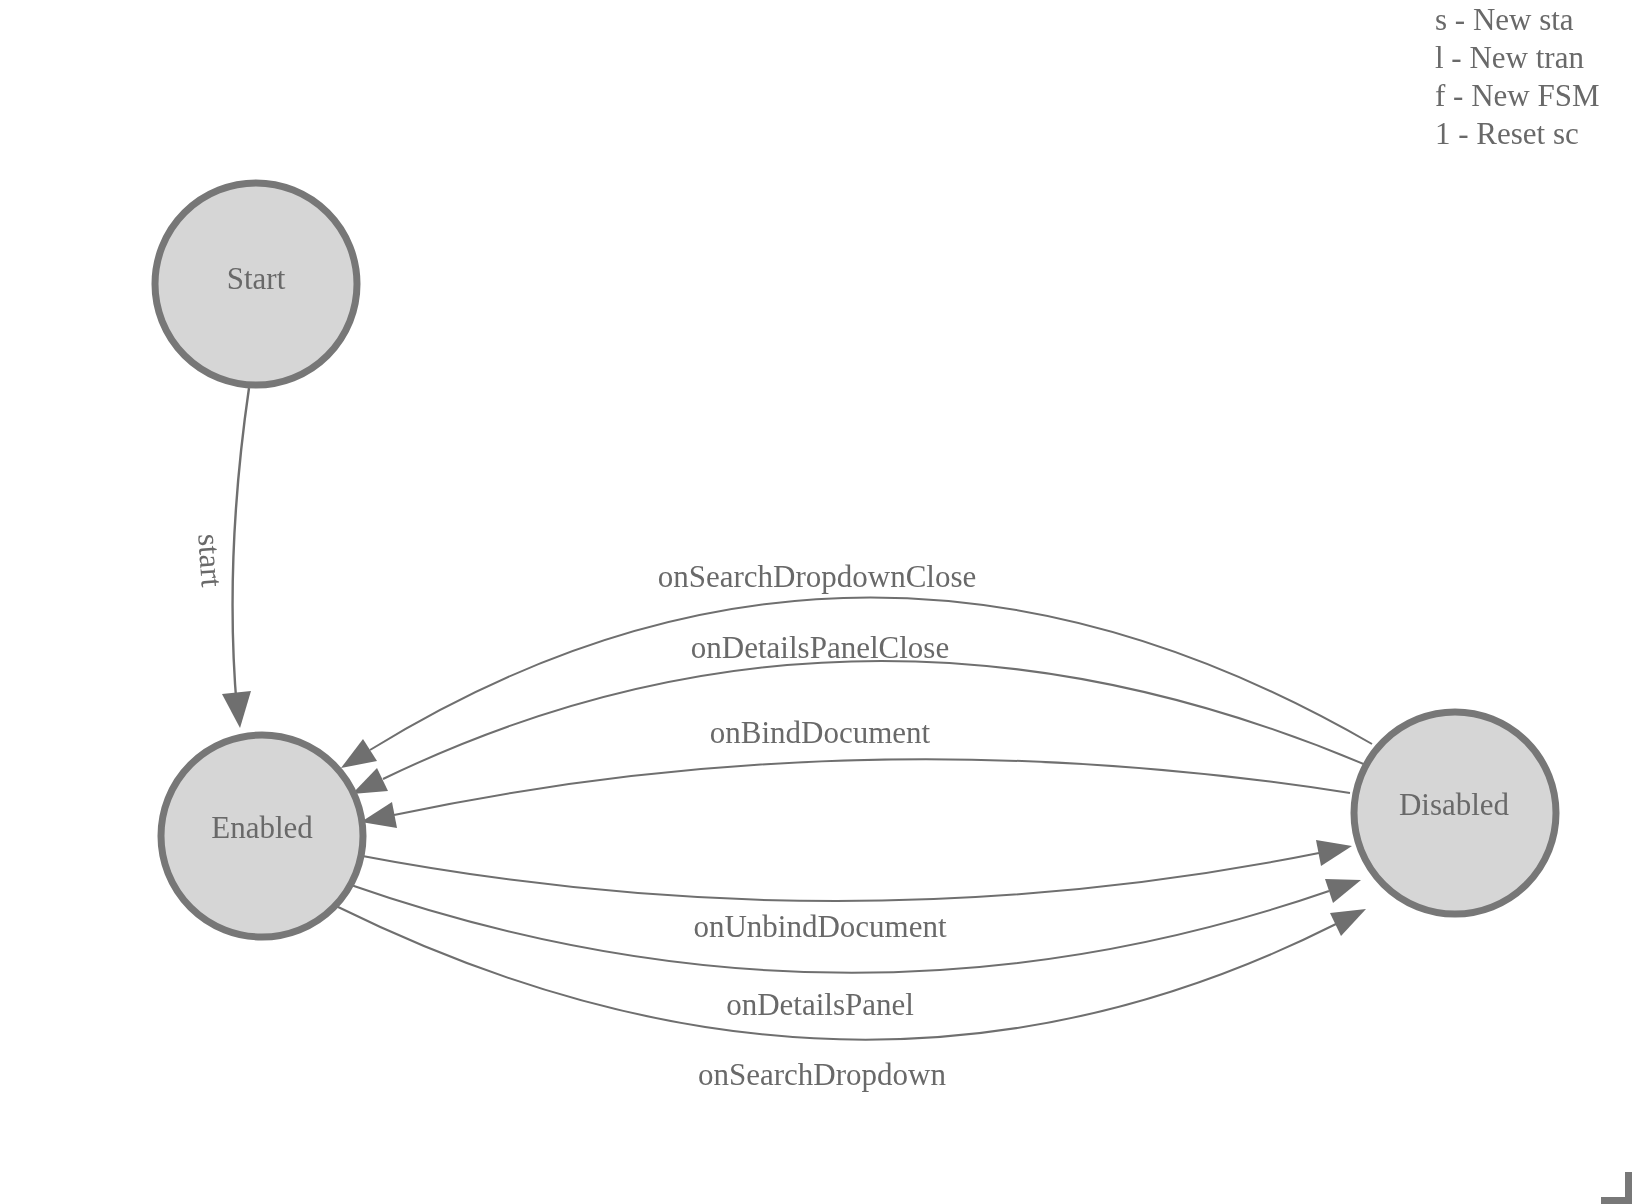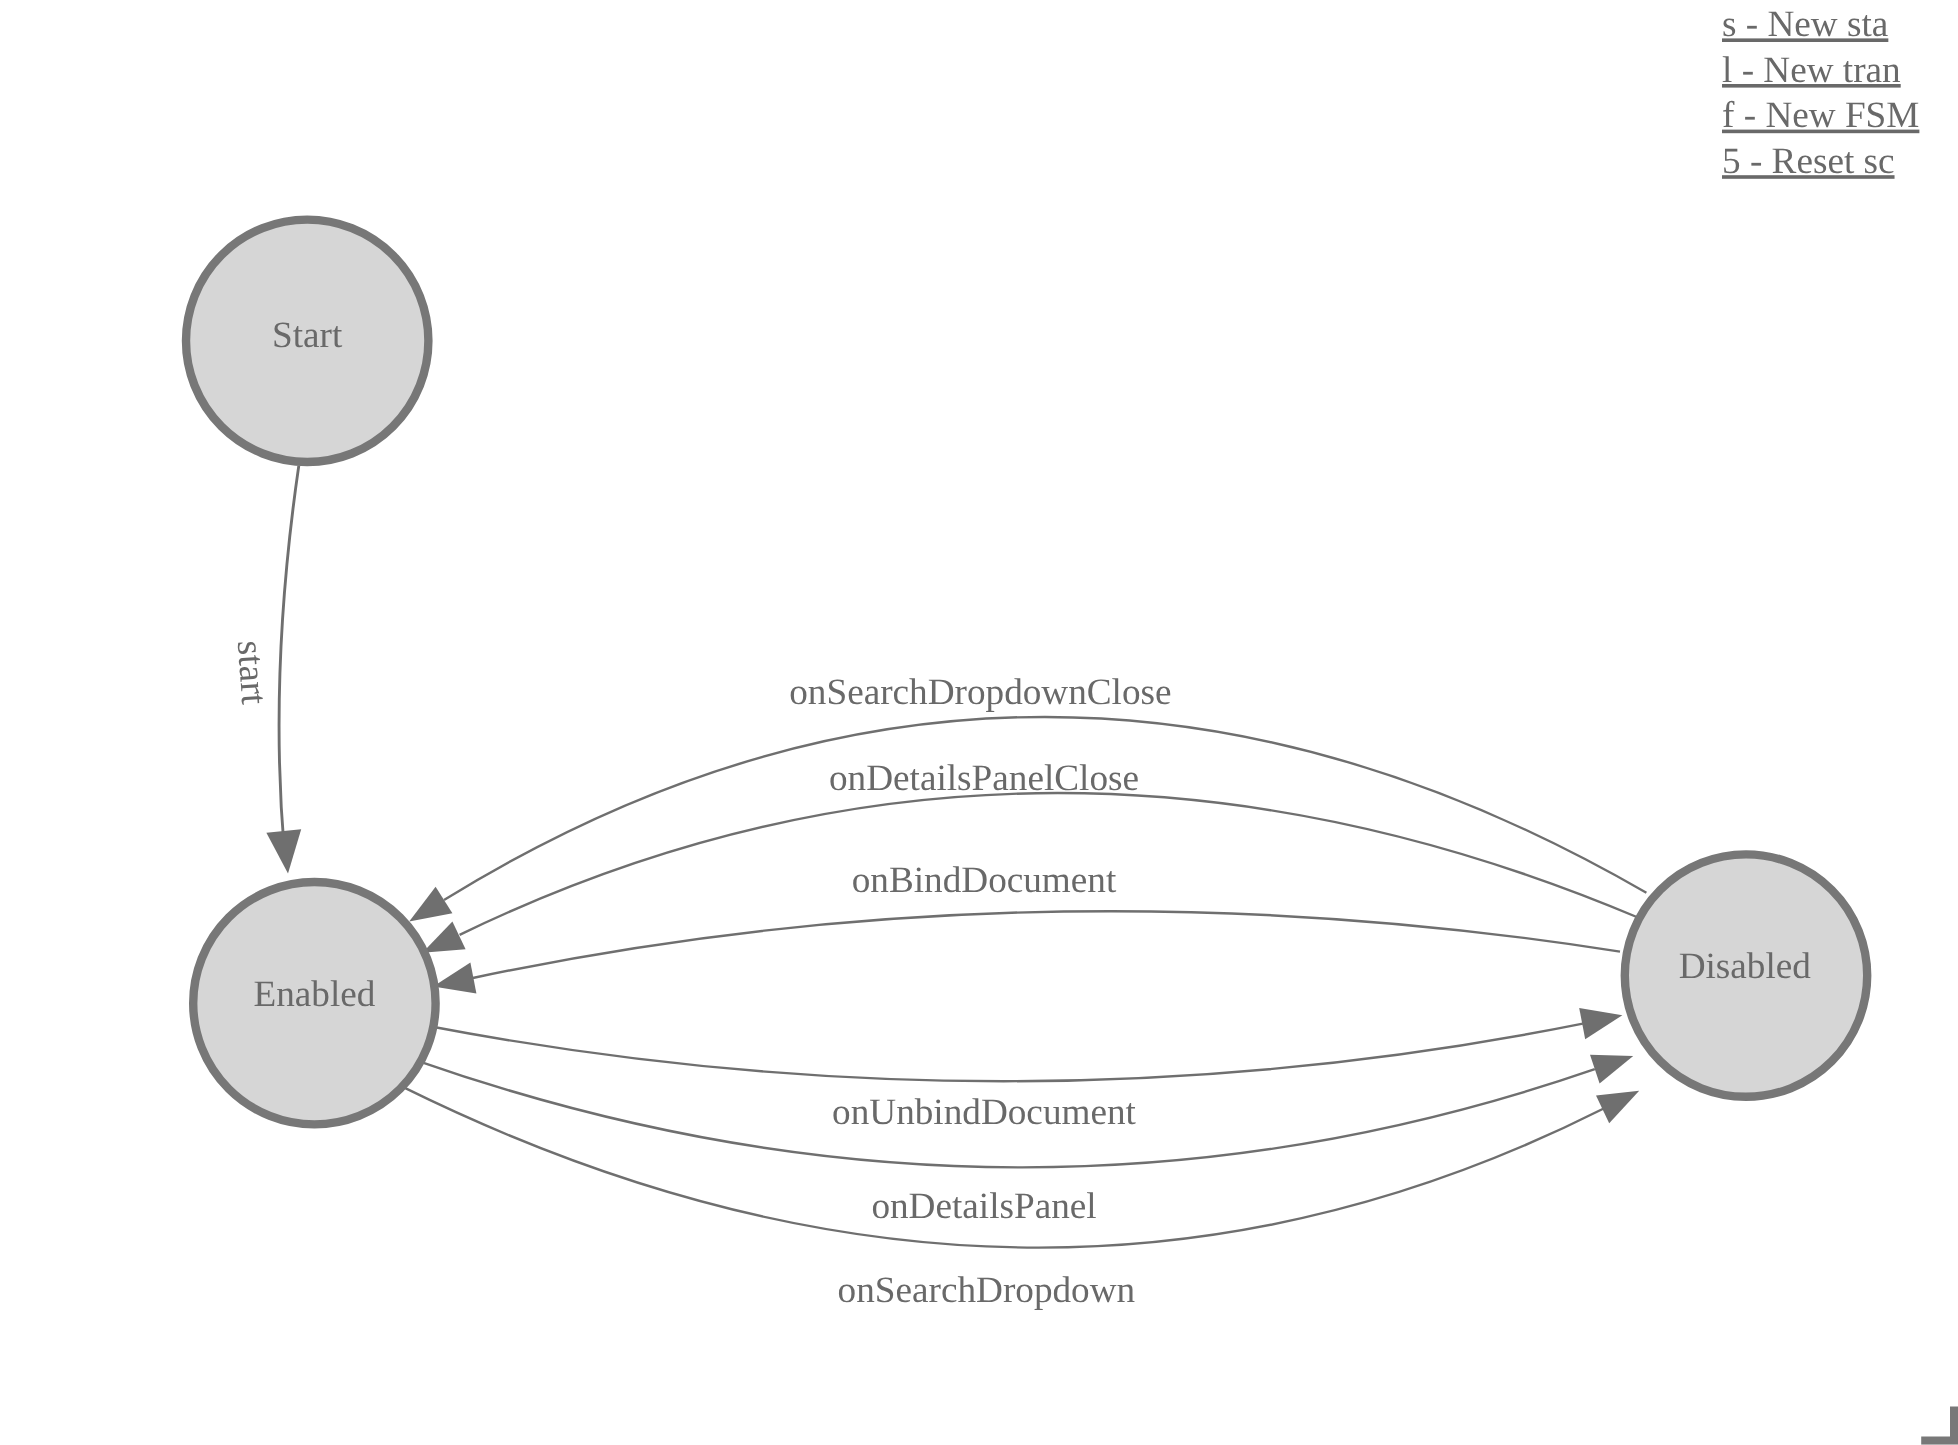--- a/index.html
+++ b/index.html
@@ -52,21 +52,20 @@
   }
   .legend {
     position: absolute;
     left: 1435px;
     top: 1px;
     font-family: "Liberation Serif", "DejaVu Serif", serif;
     font-size: 31px;
     line-height: 38px;
     color: #696969;
     white-space: nowrap;
-    text-decoration: underline;
   }
 </style>
 </head>
 <body>
 
 <svg id="canvas" viewBox="0 0 1632 1204">
 
   <g>
     <path class="edge start-edge" d="M 249,388 Q 224,560 237,710"></path>
     <polygon class="arrow" points="240,728 222,694 251,691"></polygon>
@@ -124,14 +123,14 @@
     <text class="nlabel" x="1454" y="815">Disabled</text>
   </g>
 
   <path class="corner" d="M 1625,1172 L 1632,1172 L 1632,1204 L 1601,1204 L 1601,1197 L 1625,1197 Z"></path>
 </svg>
 
 <div class="legend">
   <div>s - New sta</div>
   <div>l - New tran</div>
   <div>f - New FSM</div>
-  <div>5 - Reset sc</div>
+  <div>1 - Reset sc</div>
 </div>
 
 </body></html>

